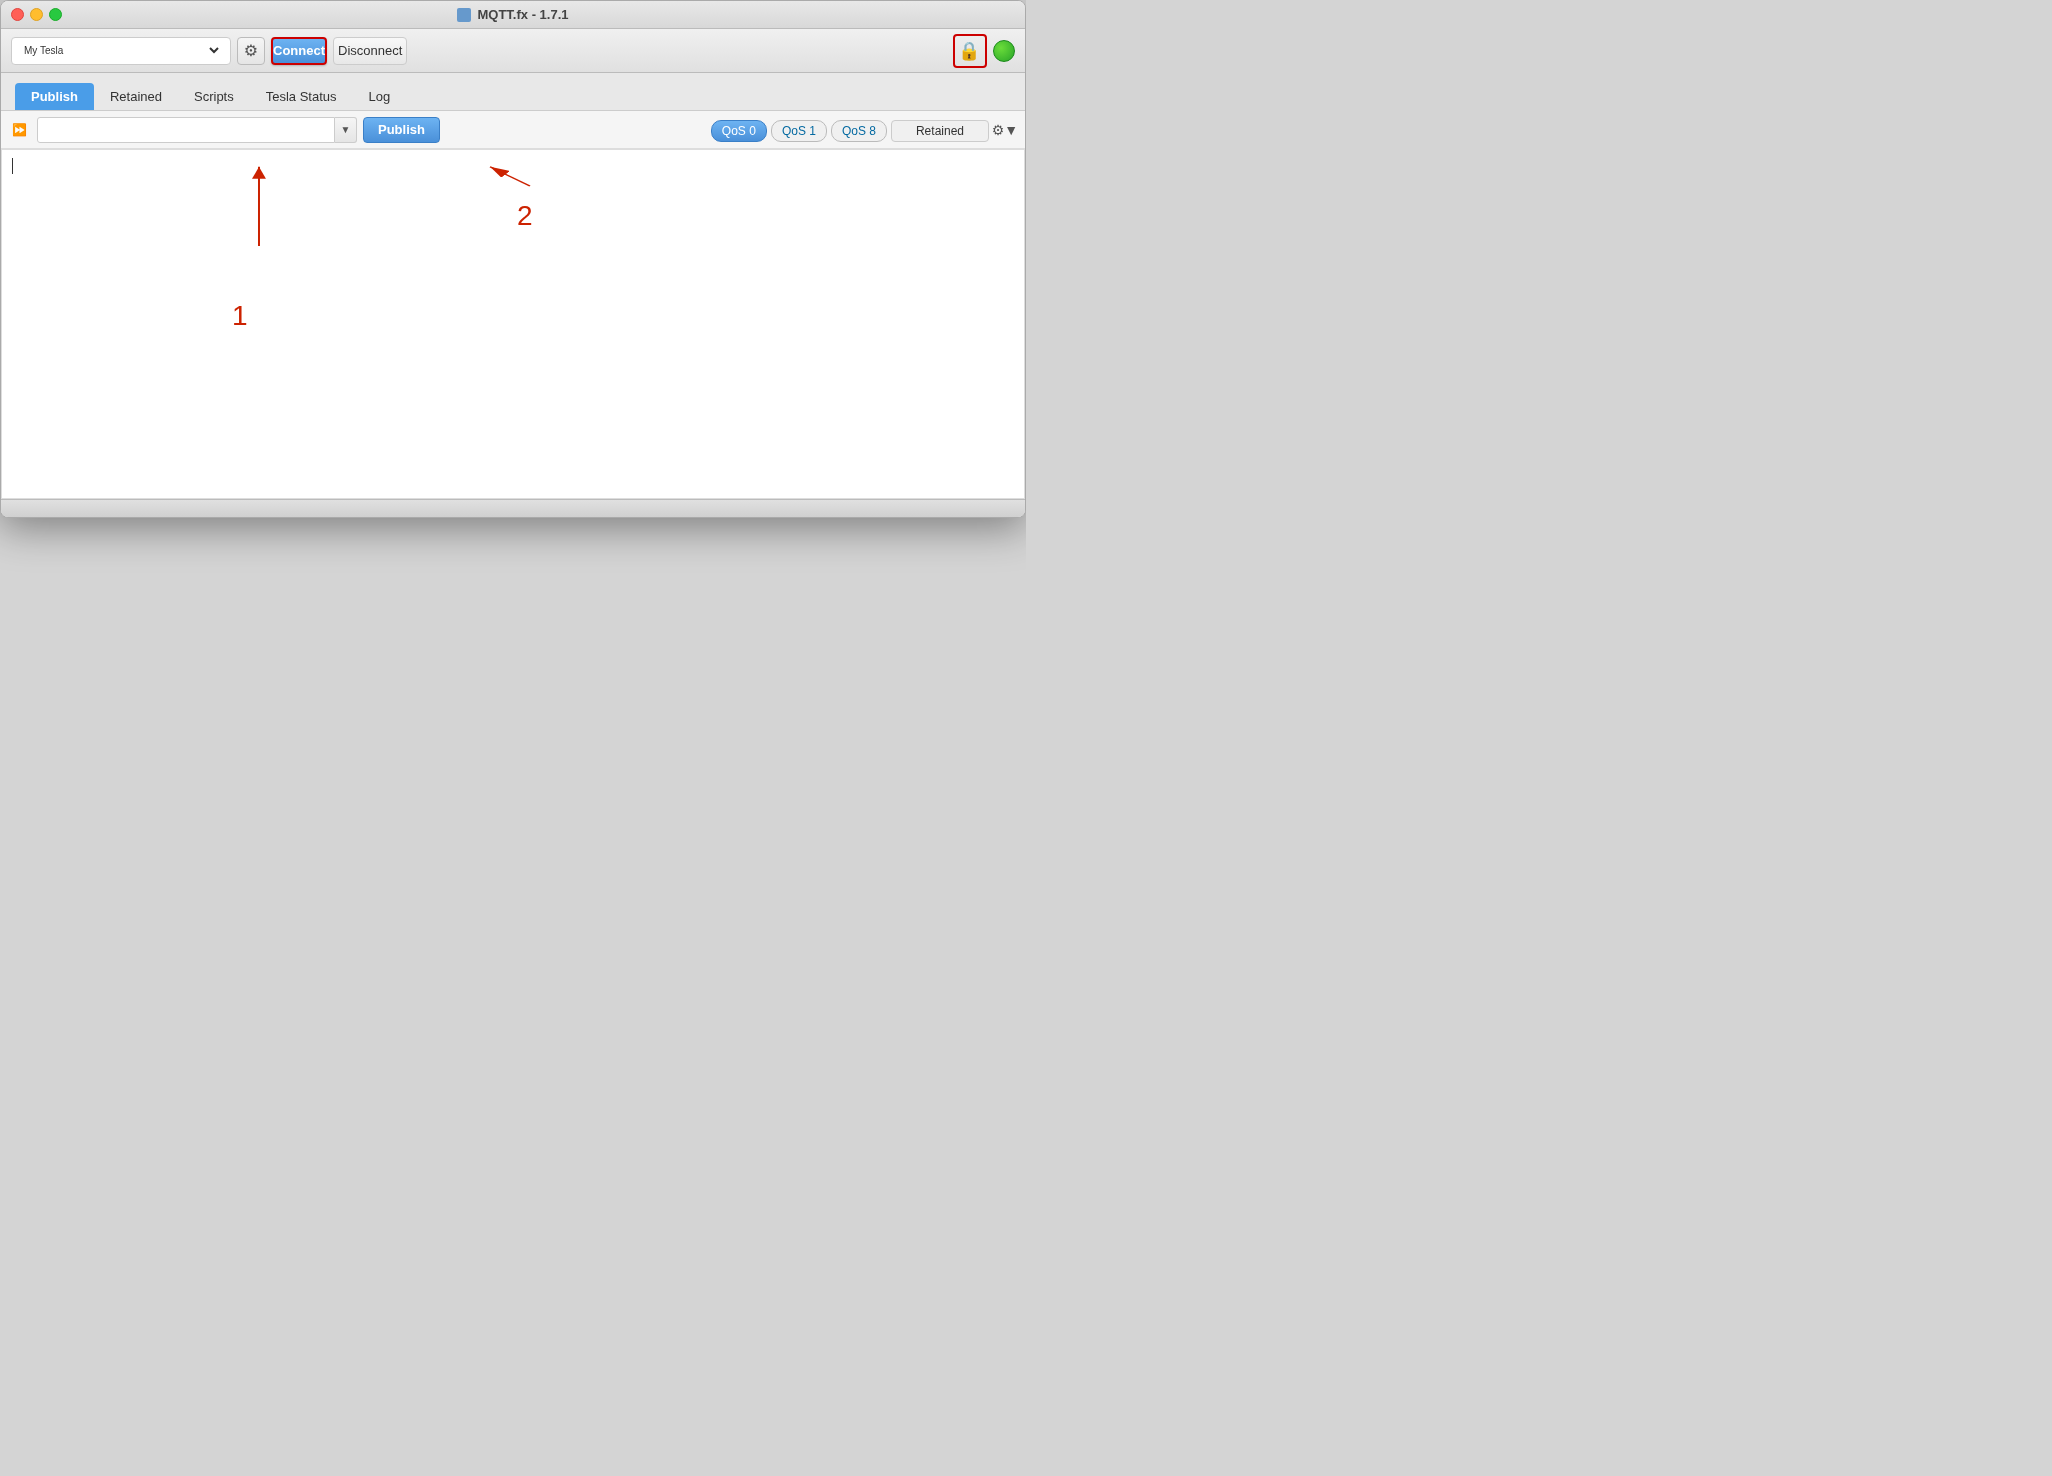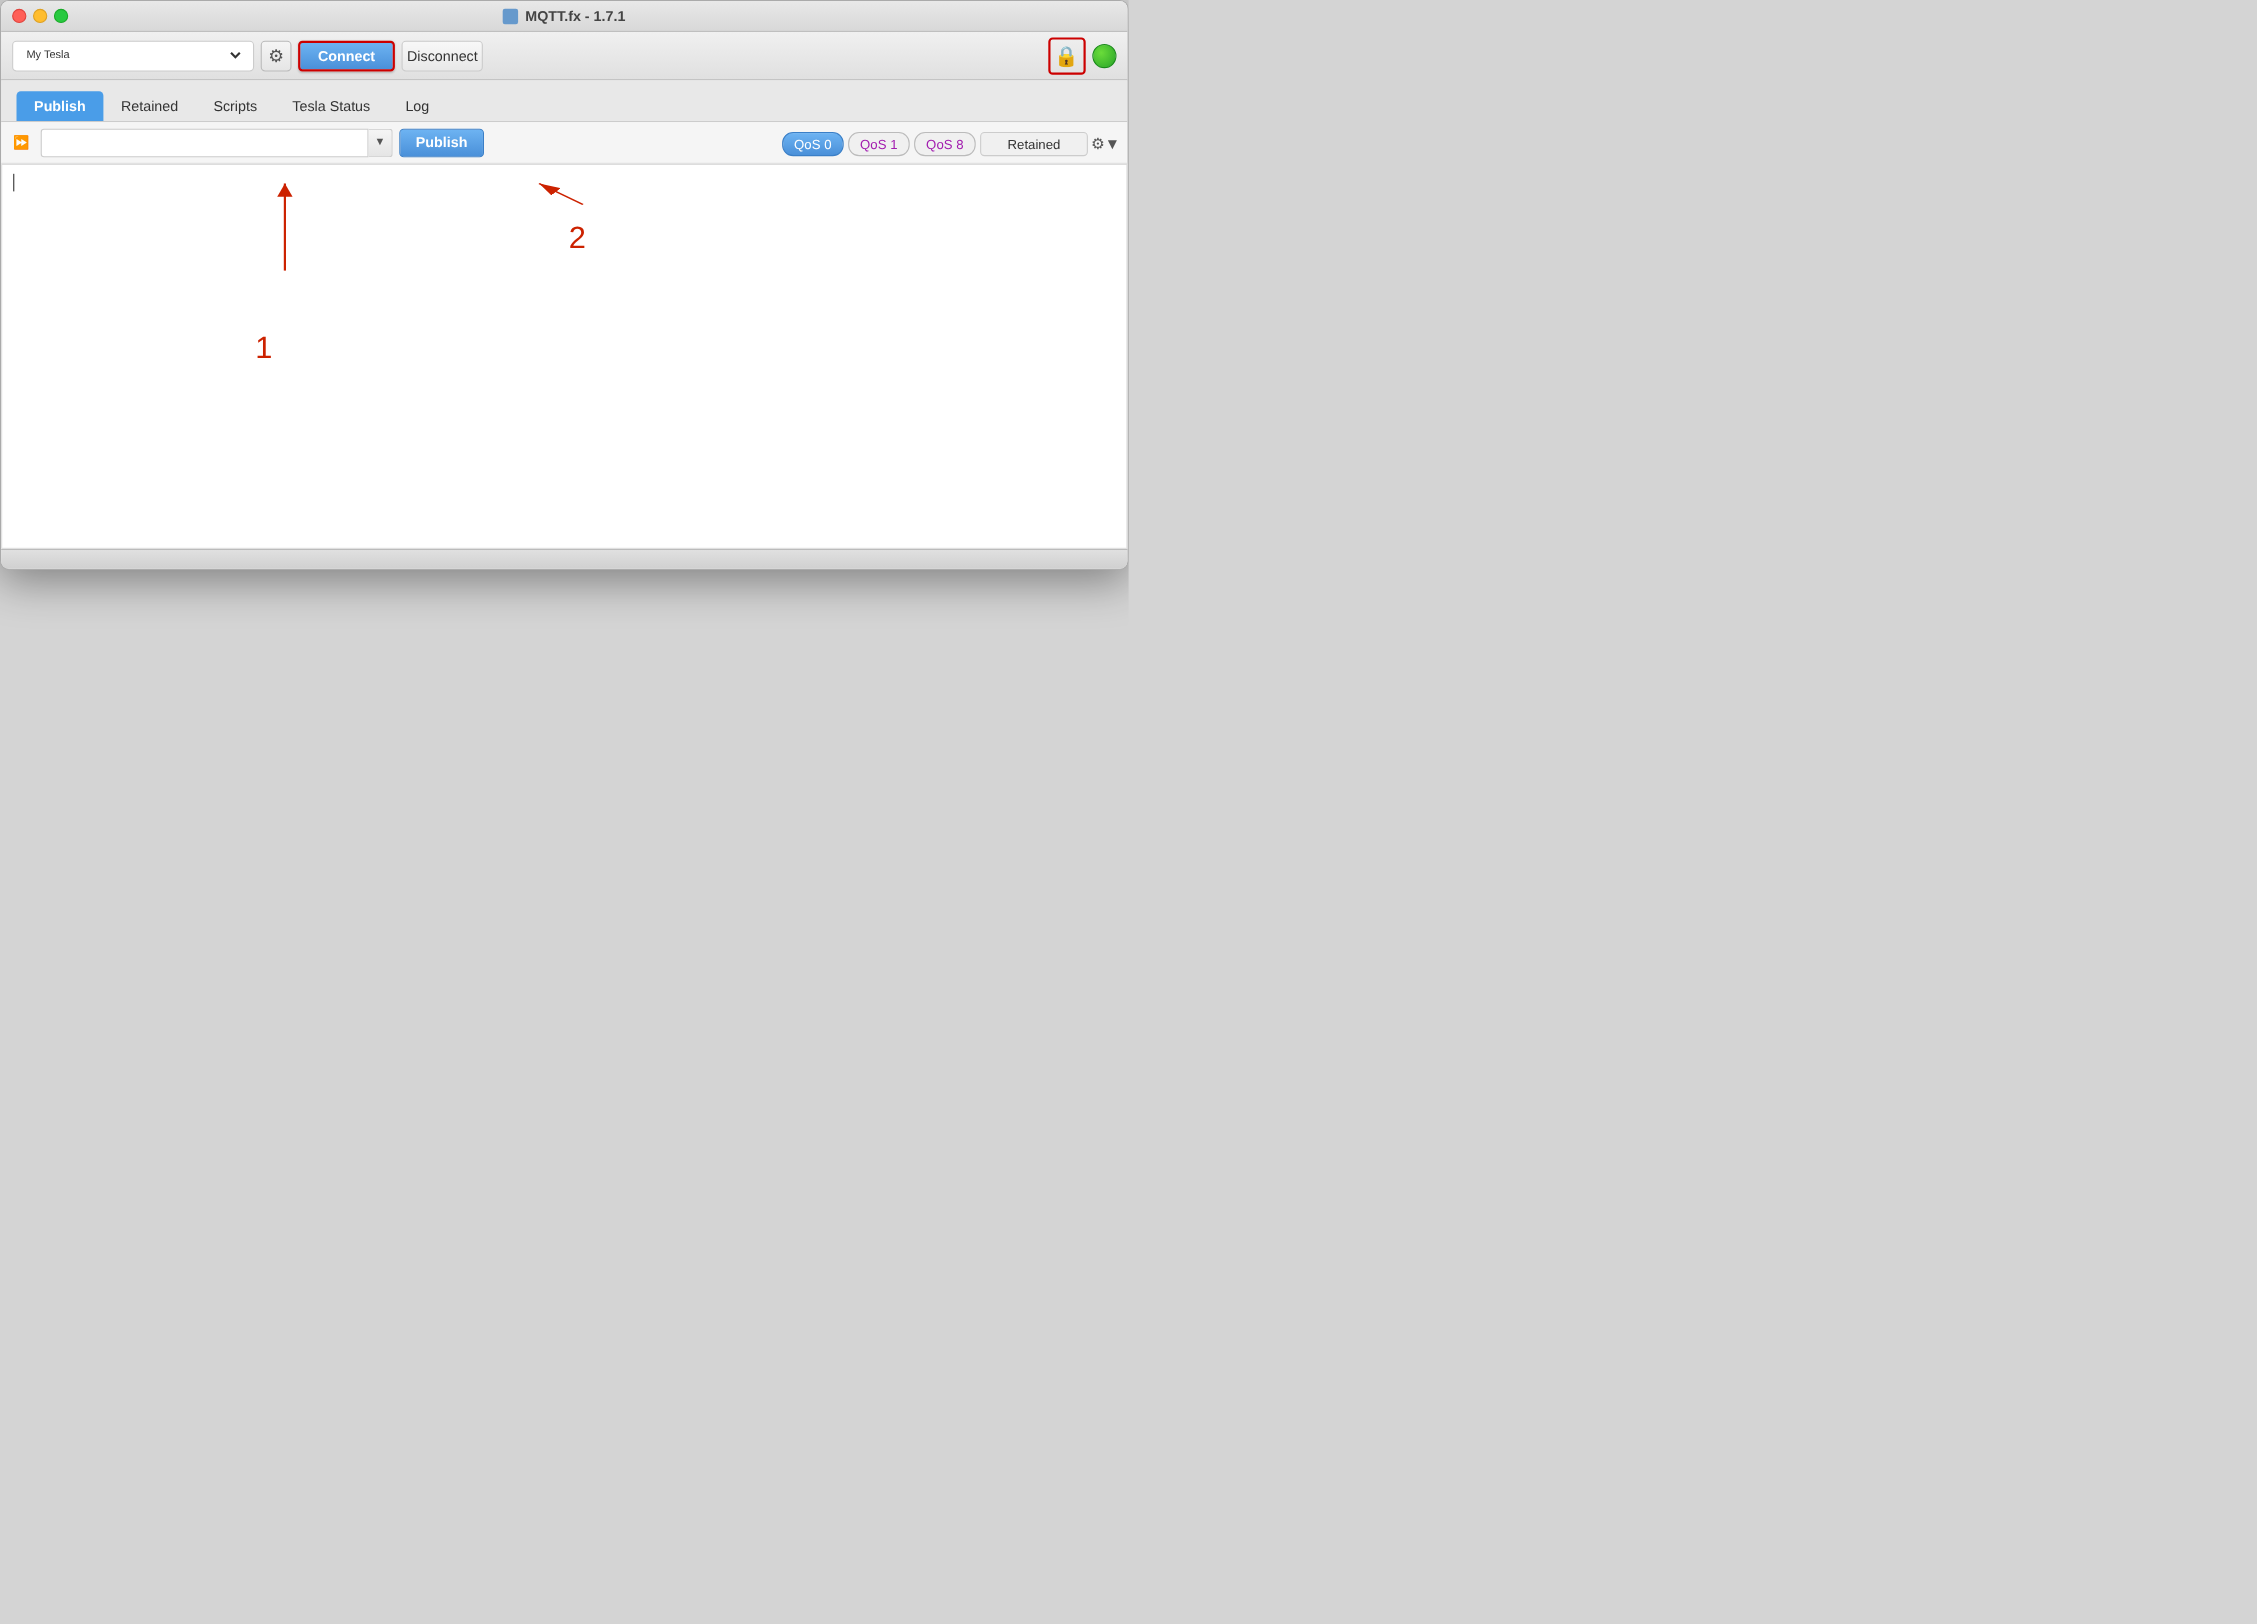--- a/index.html
+++ b/index.html
@@ -120,21 +120,21 @@
       color: #555;
     }
 
     .connect-btn {
       background: linear-gradient(to bottom, #6db3f2, #4a90d9);
       border: 2px solid #cc0000;
       border-radius: 4px;
       color: white;
       font-size: 13px;
       font-weight: 600;
-      padding: 4px 16px;
+      padding: 4px 0;
       height: 28px;
       cursor: pointer;
       box-shadow: 0 1px 2px rgba(0,0,0,0.2);
     }
 
     .disconnect-btn {
       background: linear-gradient(to bottom, #f8f8f8, #e8e8e8);
       border: 1px solid #ccc;
       border-radius: 4px;
       color: #333;
@@ -274,21 +274,21 @@
       margin-left: auto;
     }
 
     .qos-btn {
       padding: 3px 10px;
       border-radius: 10px;
       font-size: 12px;
       cursor: pointer;
       border: 1px solid #bbb;
       background: #f0f0f0;
-      color: #a21caf;
+      color: #0369a1;
     }
 
     .qos-btn.active {
       background: linear-gradient(to bottom, #6db3f2, #4a90d9);
       color: white;
       border-color: #3a7fc7;
     }
 
     .retained-btn {
       padding: 3px 24px;

